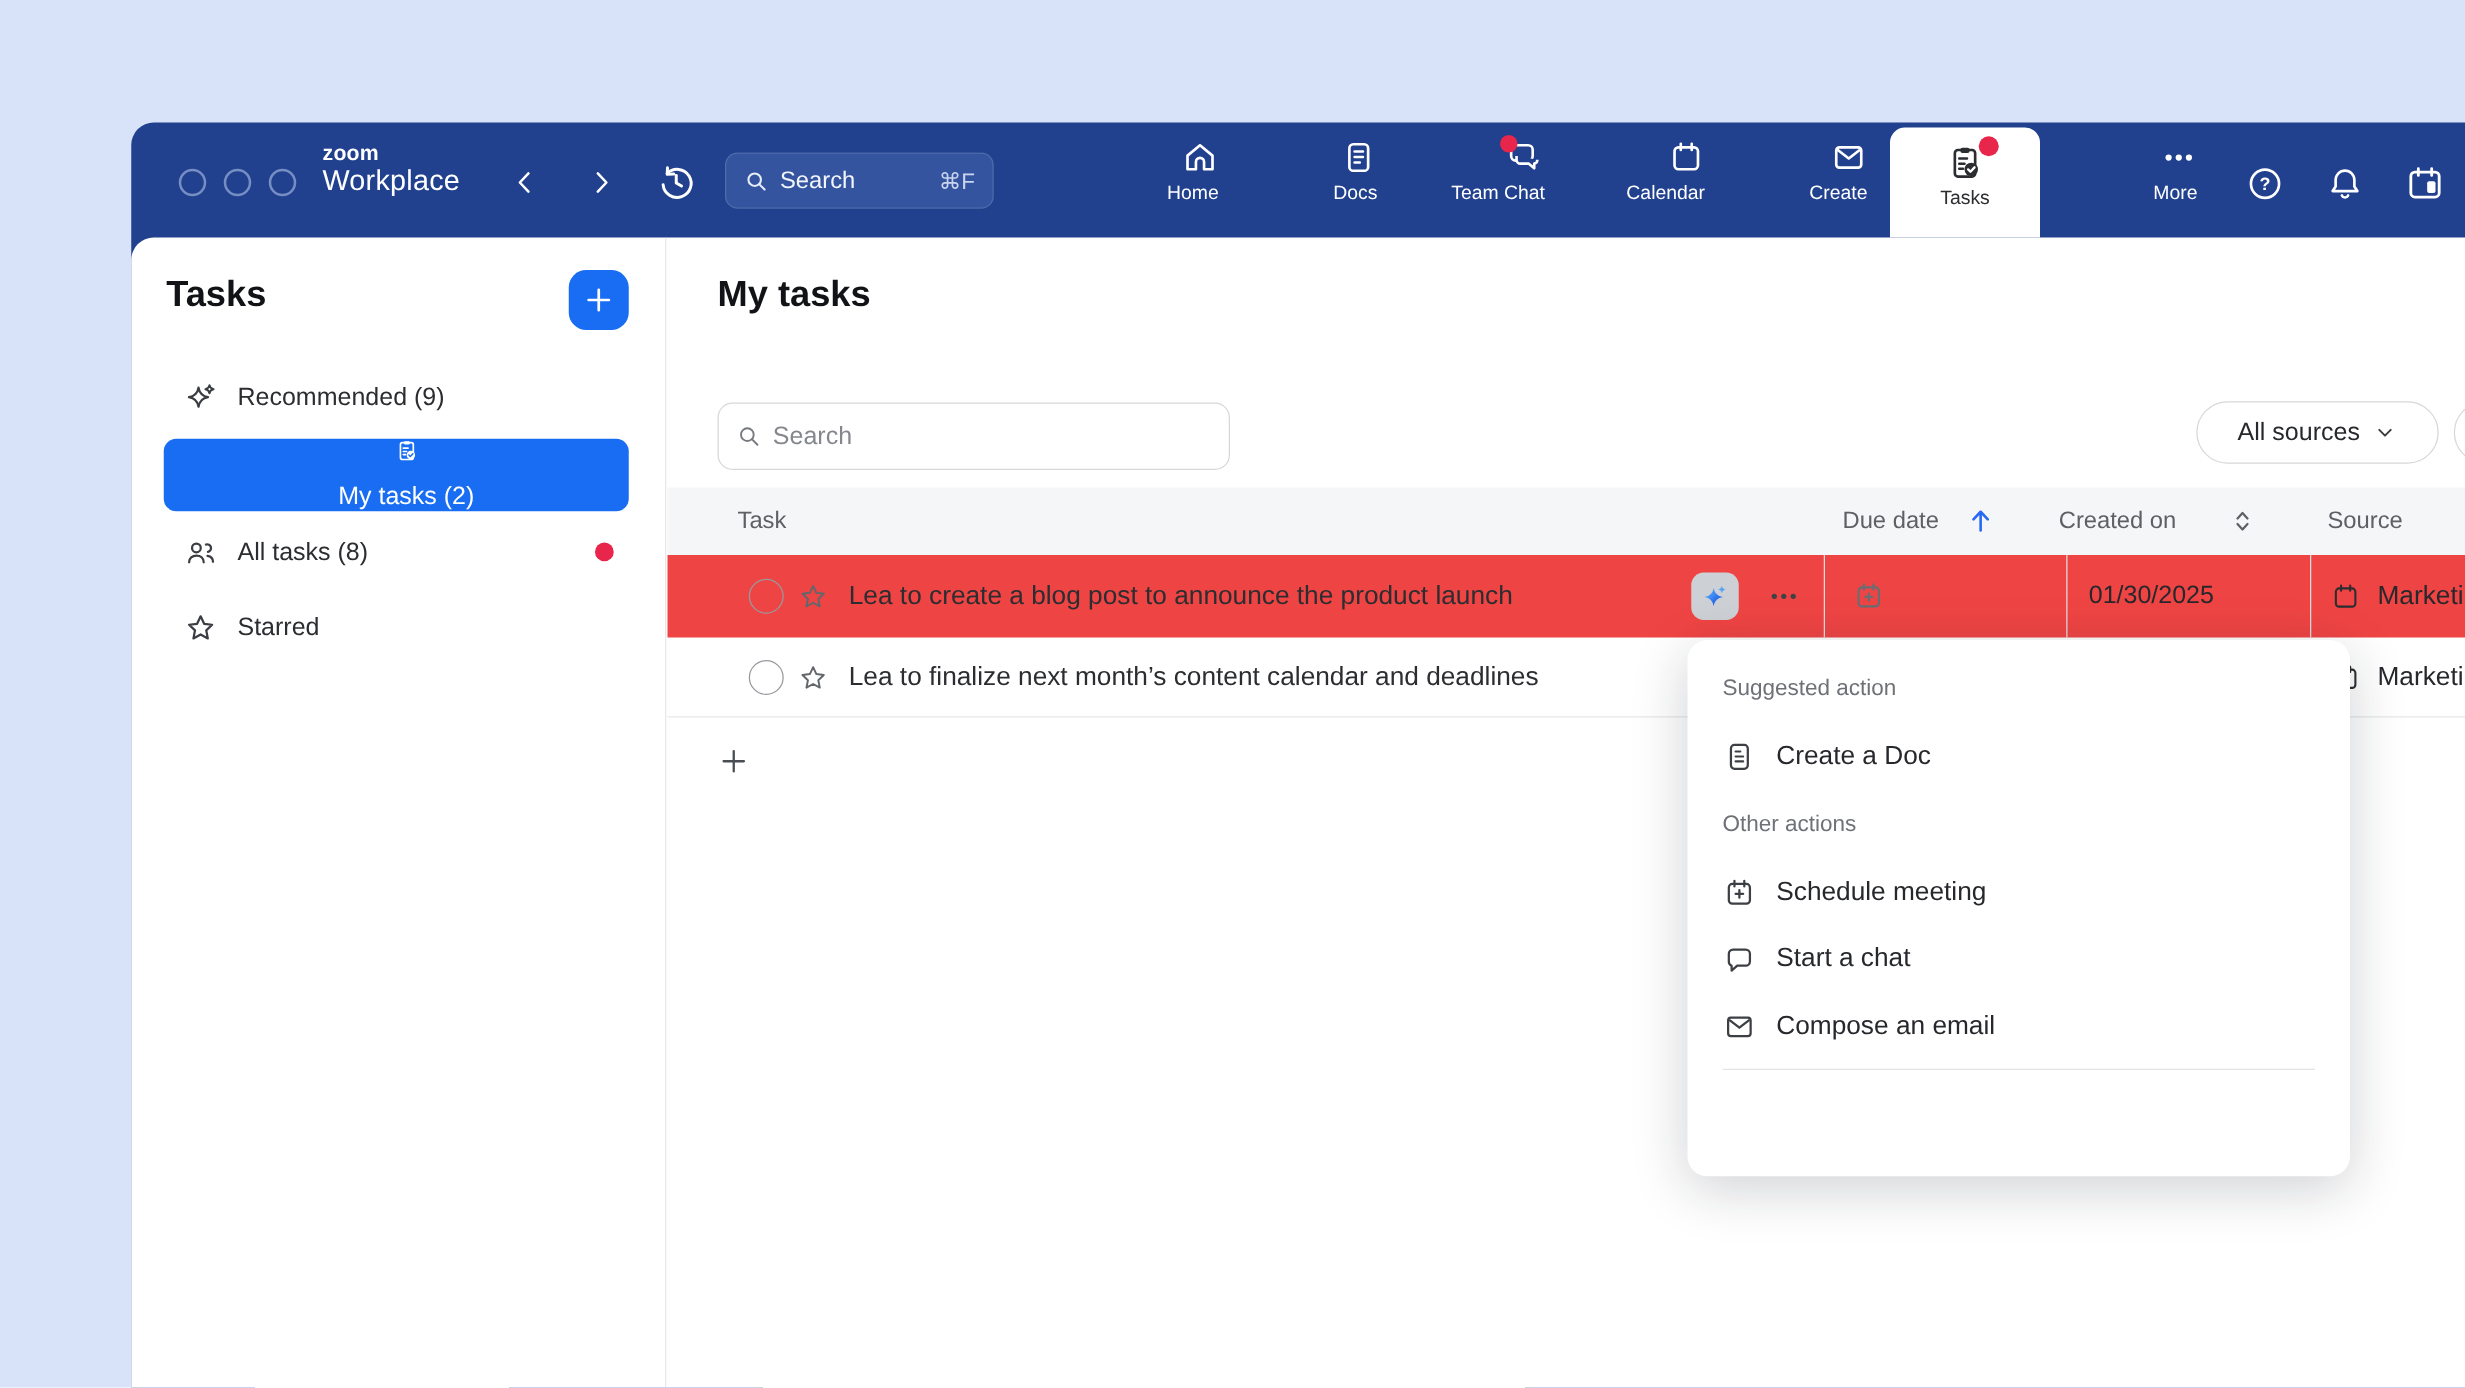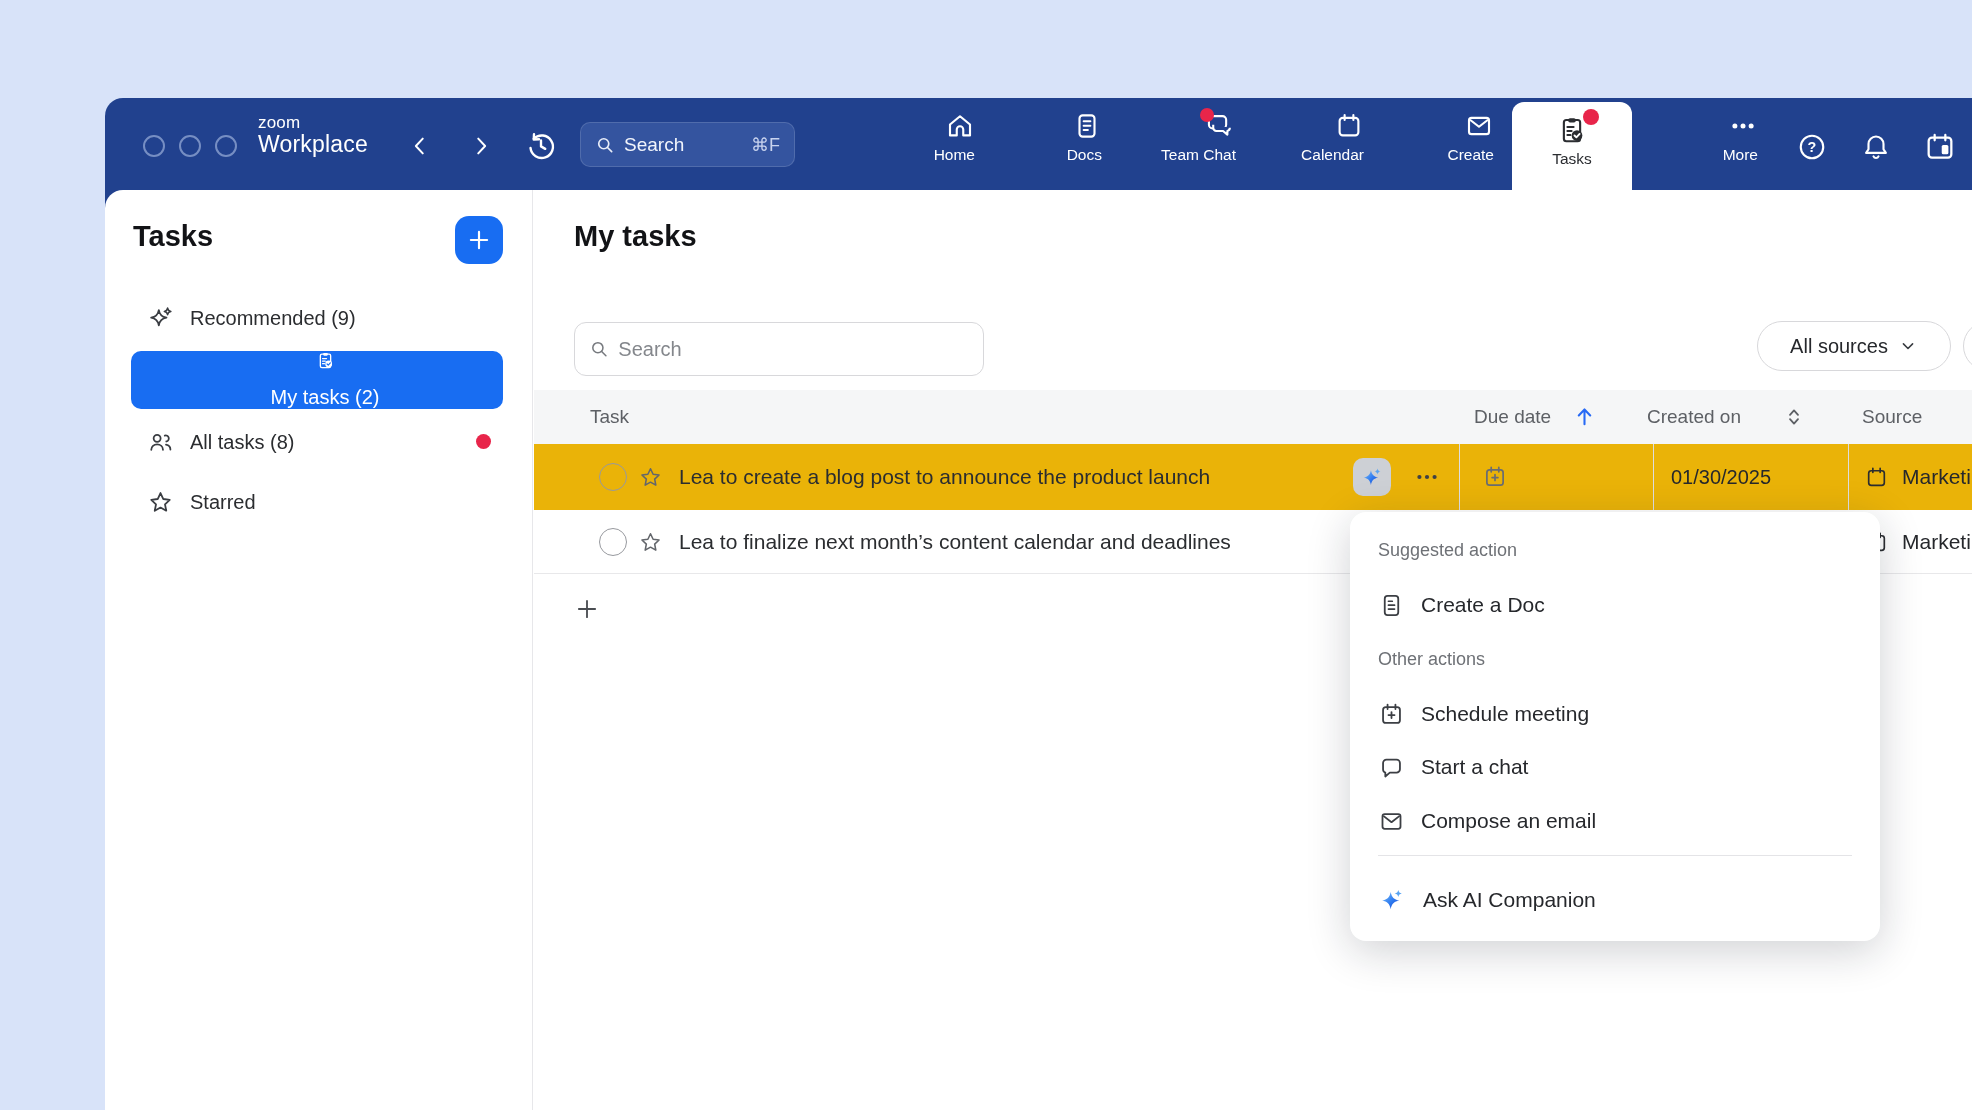--- a/index.html
+++ b/index.html
@@ -15,21 +15,21 @@
     position:absolute; left:105px; top:98px; right:0; bottom:0;
     background:#21418e;
     border-top-left-radius:18px;
   }
   
   .topbar { position:absolute; top:0; left:0; right:0; height:92px; }
   .traffic { position:absolute; top:37px; width:22px; height:22px; border-radius:50%;
     border:2px solid rgba(190,205,238,.55); }
   .t1{left:38px}.t2{left:74px}.t3{left:110px}
   .logo { position:absolute; left:153px; top:16px; color:#fff; line-height:1.05; }
-  .logo .small { font-size:17px; font-weight:400; letter-spacing:.2px; }
+  .logo .small { font-size:17px; font-weight:700; letter-spacing:.2px; }
   .logo .big { font-size:23px; font-weight:400; letter-spacing:.2px; }
   .navarrow { position:absolute; top:30px; width:36px; height:36px; display:flex;
     align-items:center; justify-content:center; color:#fff; }
   .histbtn { position:absolute; left:418px; top:30px; width:36px; height:36px;
     display:flex; align-items:center; justify-content:center; }
   .topsearch {
     position:absolute; left:475px; top:24px; width:215px; height:45px;
     background:#34549f; border:1px solid rgba(255,255,255,.14); border-radius:10px;
     display:flex; align-items:center; padding:0 14px; color:#e8edf9;
   }
@@ -76,21 +76,21 @@
     border:1.5px solid #d8d8db; border-radius:25px; background:#fff;
     display:flex; align-items:center; justify-content:center; gap:10px;
     font-size:20px; color:#26282c; }
   .pill-cut { position:absolute; left:1429px; top:131px; width:60px; height:50px;
     border:1.5px solid #d8d8db; border-radius:25px; background:#fff; }
   
   .thead { position:absolute; left:0; right:0; top:200px; height:54px; background:#f5f6f7;
     font-size:19px; color:#5d6065; }
   .thead span { position:absolute; top:16px; }
   .row { position:absolute; left:0; right:0; height:64px; }
-  .row1 { top:254px; height:66px; background:#eab308; }
+  .row1 { top:254px; height:66px; background:#ef4444; }
   .row2 { top:320px; border-bottom:1px solid #e8e8ea; }
   .chk { position:absolute; left:65px; top:50%; margin-top:-14px; width:28px; height:28px;
     border:1.5px solid #97999e; border-radius:50%; }
   .rstar { position:absolute; left:104px; top:50%; margin-top:-12px; }
   .tasktxt { position:absolute; left:145px; top:50%; transform:translateY(-50%);
     font-size:21px; color:#2b2d30; white-space:nowrap; }
   .aibtn { position:absolute; left:819px; top:14px; width:38px; height:38px;
     background:#cdd0d5; border-radius:10px; display:flex; align-items:center; justify-content:center; }
   .rowdots { position:absolute; left:879px; top:50%; margin-top:-14px; }
   .vsep { position:absolute; top:0; bottom:0; width:1px; background:#dddde0; }
@@ -416,31 +416,17 @@
         <div class="m-item" style="top:289px">
           <svg width="27" height="27" viewBox="0 0 24 24">
               <rect x="4" y="5.5" width="16" height="13" rx="2" fill="none" stroke="#3c3f44" stroke-width="1.6"></rect>
               <path d="M4.8 7 L12 12.6 L19.2 7" fill="none" stroke="#3c3f44" stroke-width="1.6" stroke-linejoin="round"></path>
             </svg>
           <span>Compose an email</span>
         </div>
 
         <div class="m-div"></div>
 
-        <div class="m-item" style="top:368px">
-          <svg width="29" height="29" viewBox="0 0 24 24">
-            <defs>
-                <linearGradient id="aig2" x1="0" y1="0" x2="1" y2="1">
-                  <stop offset="0" stop-color="#7cc0f8"></stop>
-                  <stop offset=".55" stop-color="#2f7bf0"></stop>
-                  <stop offset="1" stop-color="#1540c9"></stop>
-                </linearGradient>
-              </defs>
-            <path d="M10.5 5 C11.3 9.3 13.3 11.3 17.6 12.1 C13.3 12.9 11.3 14.9 10.5 19.2 C9.7 14.9 7.7 12.9 3.4 12.1 C7.7 11.3 9.7 9.3 10.5 5 Z" fill="url(#aig2)"></path>
-            <path d="M16.8 3.4 C17.1 5.1 18 6 19.7 6.3 C18 6.6 17.1 7.5 16.8 9.2 C16.5 7.5 15.6 6.6 13.9 6.3 C15.6 6 16.5 5.1 16.8 3.4 Z" fill="#59a4f2"></path>
-          </svg>
-          <span>Ask AI Companion</span>
-        </div>
       </div>
 
     </div>
   </div>
 </div>
 
 </body></html>

